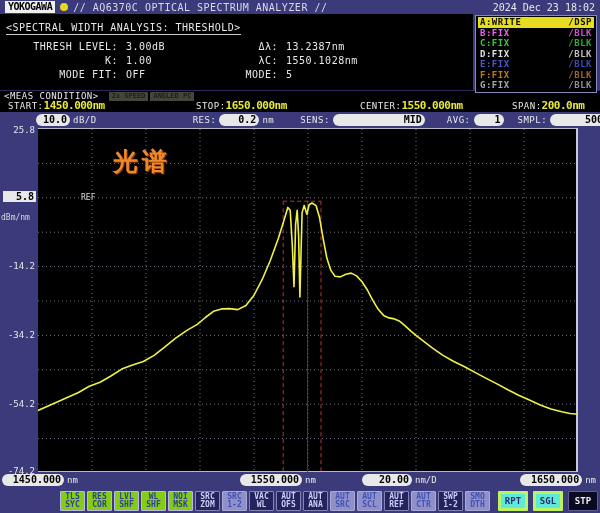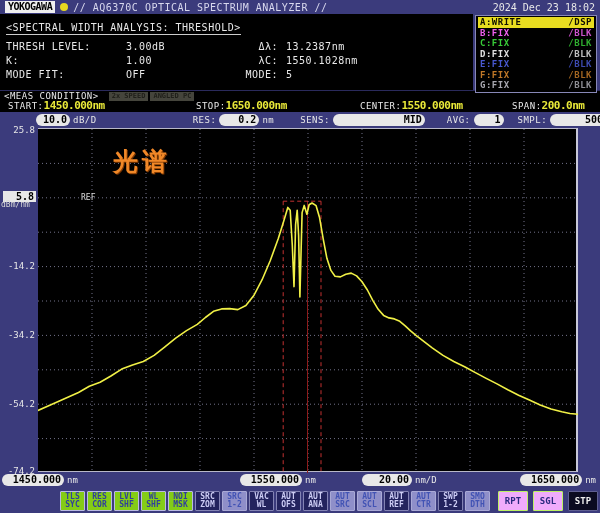--- a/index.html
+++ b/index.html
@@ -15,21 +15,21 @@
   .brand { background:#f0f0f0; color:#000; font-weight:bold; font-size:10px; line-height:12px; padding:0 3px; letter-spacing:-0.5px; }
   .brand-dot { width:8px; height:8px; border-radius:50%; background:#e8d820; }
   .main-title { font-size:10px; color:#d8d8ee; letter-spacing:0.5px; white-space:nowrap; }
   .datetime { margin-left:auto; font-size:10px; color:#e8e8e8; white-space:nowrap; }
   
   .upper { display:flex; height:76px; }
   .analysis-panel { flex:1; background:#000; padding:2px 0 0 6px; }
   .analysis-header { display:inline-block; font-size:10px; color:#e8e8e8; border-bottom:1px solid #cccccc; padding-bottom:1px; letter-spacing:0.5px; white-space:nowrap; }
   .param-table { margin-top:4px; font-size:10px; letter-spacing:0.5px; }
   .param-row { display:flex; height:14px; align-items:center; }
-  .p-label1 { width:112px; }
+  .p-label1 { width:112px; text-align:right; }
   .p-value1 { width:110px; text-align:left; padding-left:8px; }
   .p-label2 { width:50px; text-align:right; }
   .p-value2 { text-align:left; padding-left:8px; }
   .trace-panel { width:127px; background:#3b3b7c; padding:1px 3px 0 2px; }
   .trace-box { border:1px solid #8888b8; background:#000; padding:1px 2px; }
   .trace-row { display:flex; justify-content:space-between; align-items:center; font-size:9px; font-weight:bold; height:10.5px; line-height:10.5px; padding:0 2px; letter-spacing:0.5px; }
   
   .meas { height:22px; background:#000; padding:0 4px 0 4px; border-top:1px solid #2a2a5c; }
   .meas-line1 { display:flex; align-items:flex-end; gap:10px; height:10px; }
   .meas-header { font-size:9px; letter-spacing:0.5px; }
@@ -42,39 +42,39 @@
   .toolbar { height:16px; display:flex; align-items:center; font-size:9px; padding-left:36px; gap:4px; }
   .wbox { background:#e8e8e8; color:#000; font-weight:bold; font-size:10px; line-height:12px; padding:0 3px; text-align:right;border-radius:6px; }
   .tb-label { color:#e8e8e8; letter-spacing:0.5px; }
   .tb-group { display:flex; align-items:center; gap:3px; }
   
   .graph-region { position:relative; height:345px; }
   .plot { position:absolute; left:38px; top:0; width:540px; height:344px; background:#000;
           border-top:1px solid #b8b8c8; border-right:2px solid #c8c8d8; border-bottom:1px solid #b8b8c8; }
   .ylab { position:absolute; right:565px; transform:translateY(-50%); font-size:9px; color:#e8e8e8; width:34px; text-align:right; white-space:nowrap; }
   .ref-box { position:absolute; left:3px; top:63px; width:33px; background:#e8e8e8; color:#000; font-weight:bold; font-size:10px; line-height:11px; text-align:right; padding-right:2px; }
-  .ref-unit { position:absolute; left:1px; top:72px; font-size:8px; color:#d8d8d8; }
+  .ref-unit { position:absolute; left:1px; top:85px; font-size:8px; color:#d8d8d8; }
   .ref-tag { position:absolute; left:43px; top:64px; font-size:8px; color:#d8d8d8; }
   .annotation { position:absolute; left:75px; top:16px; font-size:25px; font-weight:bold; color:#f08828;
                 font-family:"DejaVu Sans","Liberation Sans",sans-serif; letter-spacing:4px; text-shadow:1px 1px 0 #803800; }
   
   .xaxis { position:relative; height:16px; }
   .xgroup { position:absolute; top:1px; display:flex; align-items:center; gap:3px; font-size:9px; color:#e8e8e8; }
   .xgroup .wbox { width:62px; }
   .xgroup .wbox.small { width:50px; }
   
   .softkeys { height:24px; display:flex; align-items:center; padding:0 2px 0 60px; gap:2px; }
   .skey { width:25px; height:20px; display:flex; flex-direction:column; align-items:center; justify-content:center;
           font-size:8px; line-height:8.5px; font-weight:bold; cursor:default; border-radius:1px; letter-spacing:0; }
   .skey.light { background:#84cc16; color:#303f9c; border:1px solid #b9b9e4; }
   .skey.dim   { background:#8f8fc9; color:#4253b4; border:1px solid #a9a9d6; }
   .skey.dark  { background:#23235e; color:#ccccf4; border:1px solid #8383b4; }
   .akeys { margin-left:auto; display:flex; gap:5px; }
   .akey { width:30px; height:20px; display:flex; align-items:center; justify-content:center; font-size:9px; font-weight:bold; border-radius:1px; }
-  .akey.light { background:#f0abfc; color:#2a2a80; border:1px solid #bef264; }
+  .akey.light { background:#5eead4; color:#2a2a80; border:3px solid #bef264; }
   .akey.dark  { background:#0a0a20; color:#f0f0f0; border:1px solid #5f5f92; }
 </style>
 </head>
 <body>
 
 <div class="titlebar">
   <span class="brand">YOKOGAWA</span>
   <span class="brand-dot"></span>
   <span class="main-title">// AQ6370C OPTICAL SPECTRUM ANALYZER //</span>
   <span class="datetime">2024 Dec 23 18:02</span>

